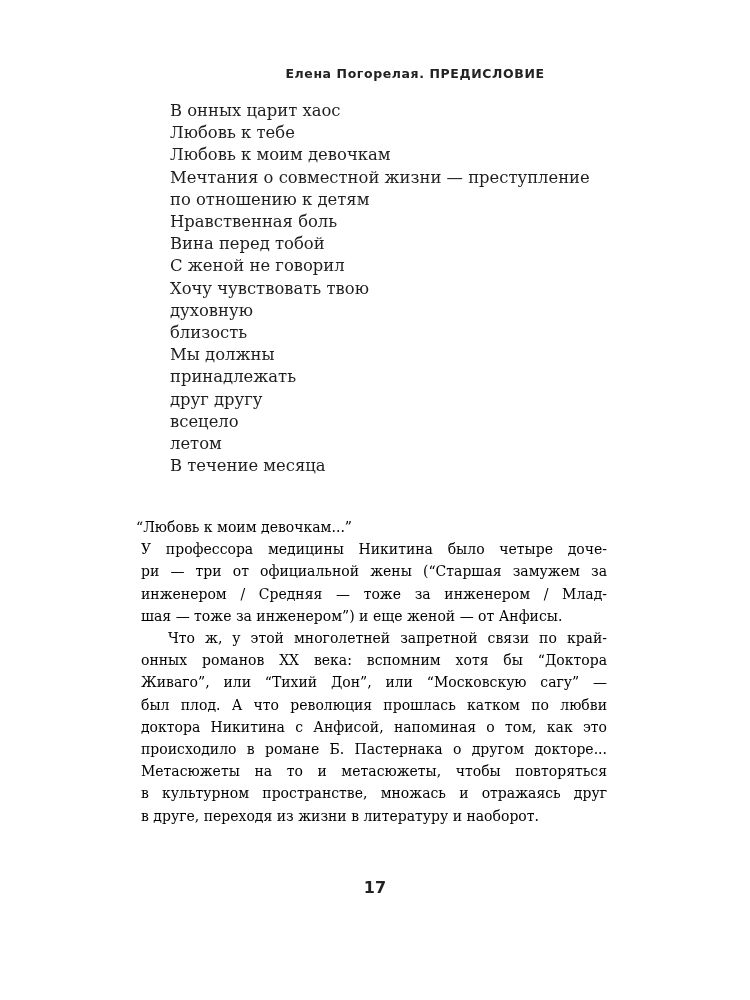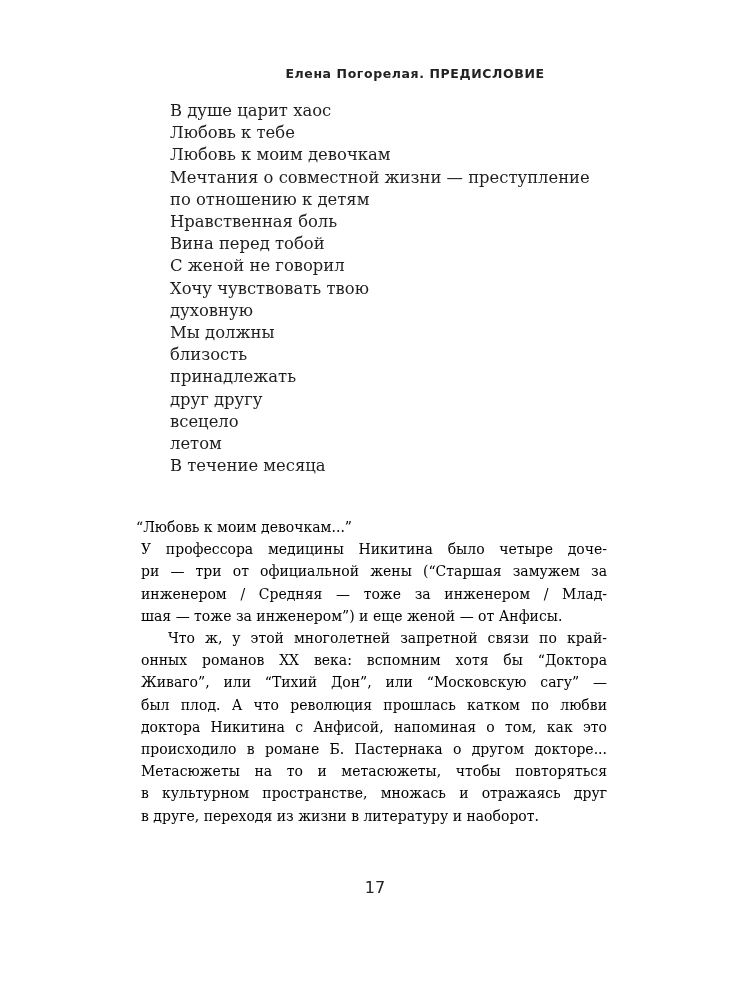--- a/index.html
+++ b/index.html
@@ -67,43 +67,43 @@
     .prose .line.indent {
       padding-left: 27px;
     }
     .folio {
       position: absolute;
       top: 878px;
       left: 0;
       width: 750px;
       text-align: center;
       font-family: "DejaVu Sans", sans-serif;
-      font-weight: normal;
+      font-weight: bold;
       font-size: 16px;
       color: #222;
     }
   </style>
 </head>
 <body>
 
 <div class="running-head">Елена Погорелая. ПРЕДИСЛОВИЕ</div>
 
 <div class="poem">
-  <span class="line">В душе царит хаос</span>
+  <span class="line">В онных царит хаос</span>
   <span class="line">Любовь к тебе</span>
   <span class="line">Любовь к моим девочкам</span>
   <span class="line">Мечтания о совместной жизни — преступление</span>
   <span class="line">по отношению к детям</span>
   <span class="line">Нравственная боль</span>
   <span class="line">Вина перед тобой</span>
   <span class="line">С женой не говорил</span>
   <span class="line">Хочу чувствовать твою</span>
   <span class="line">духовную</span>
+  <span class="line">близость</span>
   <span class="line">Мы должны</span>
-  <span class="line">близость</span>
   <span class="line">принадлежать</span>
   <span class="line">друг другу</span>
   <span class="line">всецело</span>
   <span class="line">летом</span>
   <span class="line">В течение месяца</span>
 </div>
 
 <div class="prose">
   <span class="line epigraph">“Любовь к моим девочкам...”</span>
 

